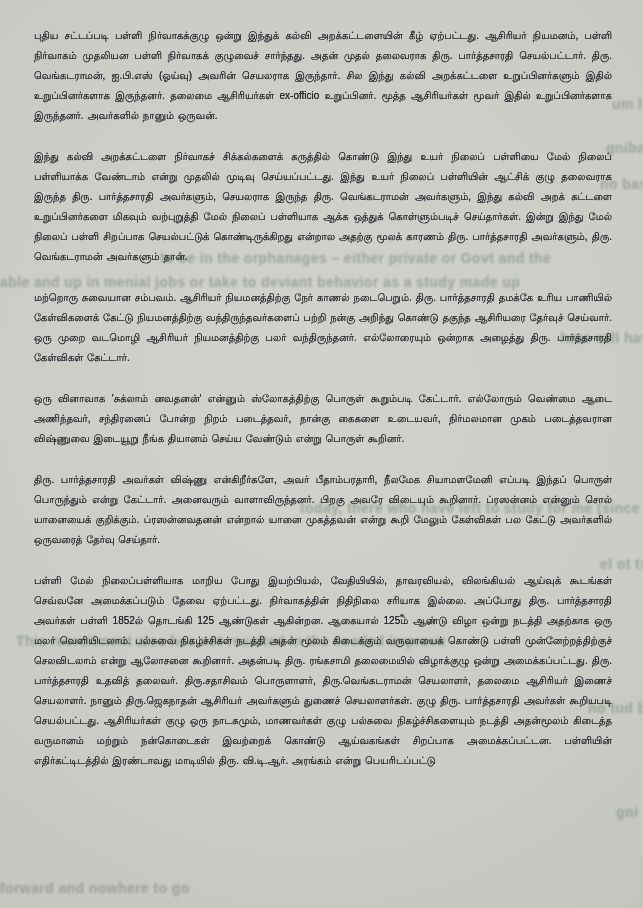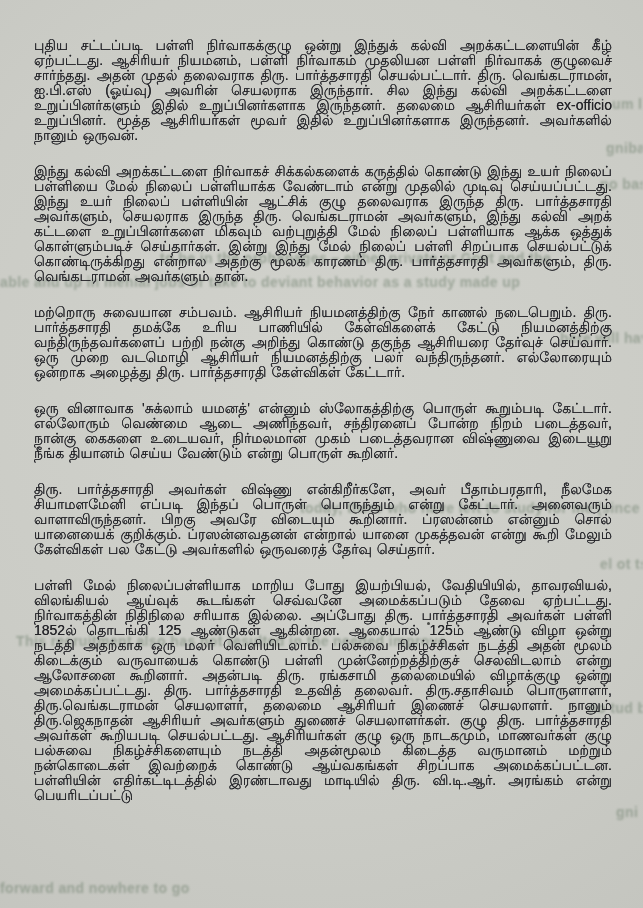--- a/index.html
+++ b/index.html
@@ -41,23 +41,23 @@
   }
   
   .text-column {
     position: absolute;
     z-index: 2;
     top: 22px;
     left: 34px;
     width: 578px;
   }
   .para {
-    margin: 16px 0 21px 0;
-    font-size: 14px;
-    line-height: 15px;
+    margin: 4px 0 21px 0;
+    font-size: 10px;
+    line-height: 20px;
     text-align: justify;
     color: #242428;
     text-shadow: 0 0 0.45px #33343a; 
     word-spacing: 1px;
   }
   .para:last-child {
     margin-bottom: 0;
   }
   
   .speck {
@@ -87,21 +87,21 @@
       <div class="bleed-fragment" style="top: 633px; left: 16px; width: 430px;">This recruitment also has not resulted in the needed improvements</div>
       <div class="bleed-fragment" style="top: 700px; left: 588px; width: 55px;">no tud brawot</div>
       <div class="bleed-fragment" style="top: 804px; left: 616px; width: 27px;">gni</div>
       <div class="bleed-fragment" style="top: 880px; left: 0px; width: 250px;">forward and nowhere to go</div>
     </div>
 
   <div class="text-column" id="text-column">
       <p class="para">புதிய சட்டப்படி பள்ளி நிர்வாகக்குழு ஒன்று இந்துக் கல்வி அறக்கட்டளையின் கீழ் ஏற்பட்டது. ஆசிரியர் நியமனம், பள்ளி நிர்வாகம் முதலியன பள்ளி நிர்வாகக் குழுவைச் சார்ந்தது. அதன் முதல் தலைவராக திரு. பார்த்தசாரதி செயல்பட்டார். திரு. வெங்கடராமன், ஐ.பி.எஸ் (ஓய்வு) அவரின் செயலராக இருந்தார். சில இந்து கல்வி அறக்கட்டளை உறுப்பினர்களும் இதில் உறுப்பினர்களாக இருந்தனர். தலைமை ஆசிரியர்கள் ex-officio உறுப்பினர். மூத்த ஆசிரியர்கள் மூவர் இதில் உறுப்பினர்களாக இருந்தனர். அவர்களில் நானும் ஒருவன்.</p>
       <p class="para">இந்து கல்வி அறக்கட்டளை நிர்வாகச் சிக்கல்களைக் கருத்தில் கொண்டு இந்து உயர் நிலைப் பள்ளியை மேல் நிலைப் பள்ளியாக்க வேண்டாம் என்று முதலில் முடிவு செய்யப்பட்டது. இந்து உயர் நிலைப் பள்ளியின் ஆட்சிக் குழு தலைவராக இருந்த திரு. பார்த்தசாரதி அவர்களும், செயலராக இருந்த திரு. வெங்கடராமன் அவர்களும், இந்து கல்வி அறக் கட்டளை உறுப்பினர்களை மிகவும் வற்புறுத்தி மேல் நிலைப் பள்ளியாக ஆக்க ஒத்துக் கொள்ளும்படிச் செய்தார்கள். இன்று இந்து மேல் நிலைப் பள்ளி சிறப்பாக செயல்பட்டுக் கொண்டிருக்கிறது என்றால அதற்கு மூலக் காரணம் திரு. பார்த்தசாரதி அவர்களும், திரு. வெங்கடராமன் அவர்களும் தான்.</p>
       <p class="para">மற்றொரு சுவையான சம்பவம். ஆசிரியர் நியமனத்திற்கு நேர் காணல் நடைபெறும். திரு. பார்த்தசாரதி தமக்கே உரிய பாணியில் கேள்விகளைக் கேட்டு நியமனத்திற்கு வந்திருந்தவர்களைப் பற்றி நன்கு அறிந்து கொண்டு தகுந்த ஆசிரியரை தேர்வுச் செய்வார். ஒரு முறை வடமொழி ஆசிரியர் நியமனத்திற்கு பலர் வந்திருந்தனர். எல்லோரையும் ஒன்றாக அழைத்து திரு. பார்த்தசாரதி கேள்விகள் கேட்டார்.</p>
-      <p class="para">ஒரு வினாவாக 'சுக்லாம் யமனத்' என்னும் ஸ்லோகத்திற்கு பொருள் கூறும்படி கேட்டார். எல்லோரும் வெண்மை ஆடை அணிந்தவர், சந்திரனைப் போன்ற நிறம் படைத்தவர், நான்கு கைகளை உடையவர், நிர்மலமான முகம் படைத்தவரான விஷ்ணுவை இடையூறு நீங்க தியானம் செய்ய வேண்டும் என்று பொருள் கூறினர்.</p>
+      <p class="para">ஒரு வினாவாக 'சுக்லாம் னவதனன்' என்னும் ஸ்லோகத்திற்கு பொருள் கூறும்படி கேட்டார். எல்லோரும் வெண்மை ஆடை அணிந்தவர், சந்திரனைப் போன்ற நிறம் படைத்தவர், நான்கு கைகளை உடையவர், நிர்மலமான முகம் படைத்தவரான விஷ்ணுவை இடையூறு நீங்க தியானம் செய்ய வேண்டும் என்று பொருள் கூறினர்.</p>
       <p class="para">திரு. பார்த்தசாரதி அவர்கள் விஷ்ணு என்கிறீர்களே, அவர் பீதாம்பரதாரி, நீலமேக சியாமளமேனி எப்படி இந்தப் பொருள் பொருந்தும் என்று கேட்டார். அனைவரும் வாளாவிருந்தனர். பிறகு அவரே விடையும் கூறினார். ப்ரஸன்னம் என்னும் சொல் யானையைக் குறிக்கும். ப்ரஸன்னவதனன் என்றால் யானை முகத்தவன் என்று கூறி மேலும் கேள்விகள் பல கேட்டு அவர்களில் ஒருவரைத் தேர்வு செய்தார்.</p>
       <p class="para">பள்ளி மேல் நிலைப்பள்ளியாக மாறிய போது இயற்பியல், வேதியியில், தாவரவியல், விலங்கியல் ஆய்வுக் கூடங்கள் செவ்வனே அமைக்கப்படும் தேவை ஏற்பட்டது. நிர்வாகத்தின் நிதிநிலை சரியாக இல்லை. அப்போது திரு. பார்த்தசாரதி அவர்கள் பள்ளி 1852ல் தொடங்கி 125 ஆண்டுகள் ஆகின்றன. ஆகையால் 125ம் ஆண்டு விழா ஒன்று நடத்தி அதற்காக ஒரு மலர் வெளியிடலாம். பல்சுவை நிகழ்ச்சிகள் நடத்தி அதன் மூலம் கிடைக்கும் வருவாயைக் கொண்டு பள்ளி முன்னேற்றத்திற்குச் செலவிடலாம் என்று ஆலோசனை கூறினார். அதன்படி திரு. ரங்கசாமி தலைமையில் விழாக்குழு ஒன்று அமைக்கப்பட்டது. திரு. பார்த்தசாரதி உதவித் தலைவர். திரு.சதாசிவம் பொருளாளர், திரு.வெங்கடராமன் செயலாளர், தலைமை ஆசிரியர் இணைச் செயலாளர். நானும் திரு.ஜெகநாதன் ஆசிரியர் அவர்களும் துணைச் செயலாளர்கள். குழு திரு. பார்த்தசாரதி அவர்கள் கூறியபடி செயல்பட்டது. ஆசிரியர்கள் குழு ஒரு நாடகமும், மாணவர்கள் குழு பல்சுவை நிகழ்ச்சிகளையும் நடத்தி அதன்மூலம் கிடைத்த வருமானம் மற்றும் நன்கொடைகள் இவற்றைக் கொண்டு ஆய்வகங்கள் சிறப்பாக அமைக்கப்பட்டன. பள்ளியின் எதிர்கட்டிடத்தில் இரண்டாவது மாடியில் திரு. வி.டி.ஆர். அரங்கம் என்று பெயரிடப்பட்டு</p>
     </div>
 
   <span class="speck speck-1"></span>
   <span class="speck speck-2"></span>
 
 </div>
 
 </body></html>

